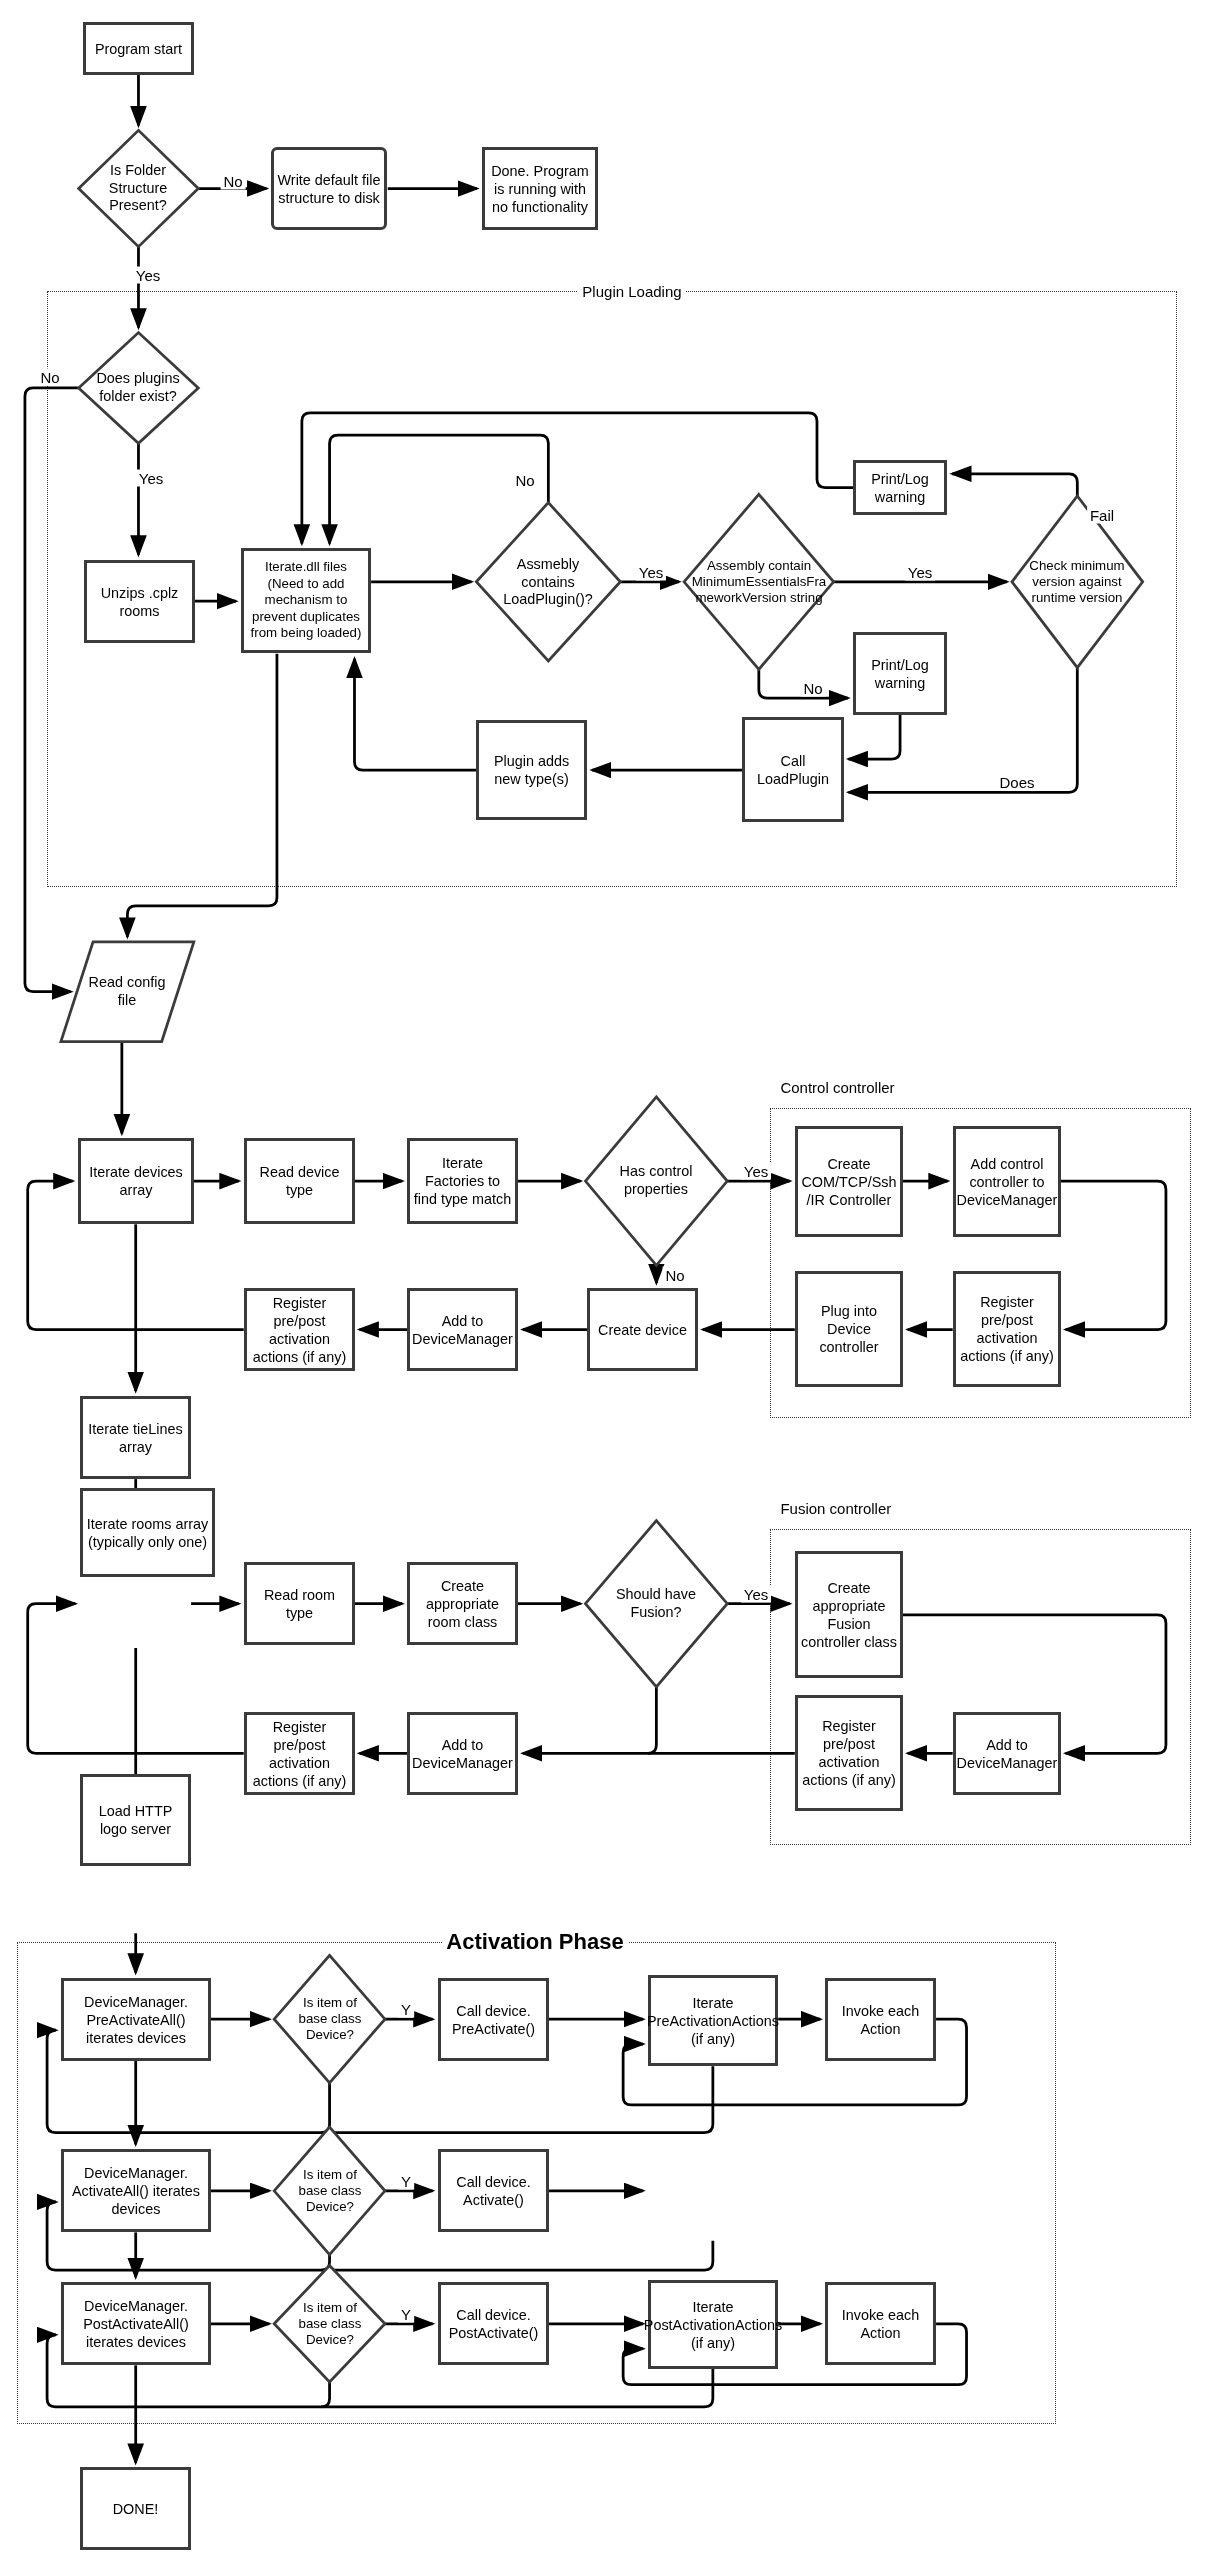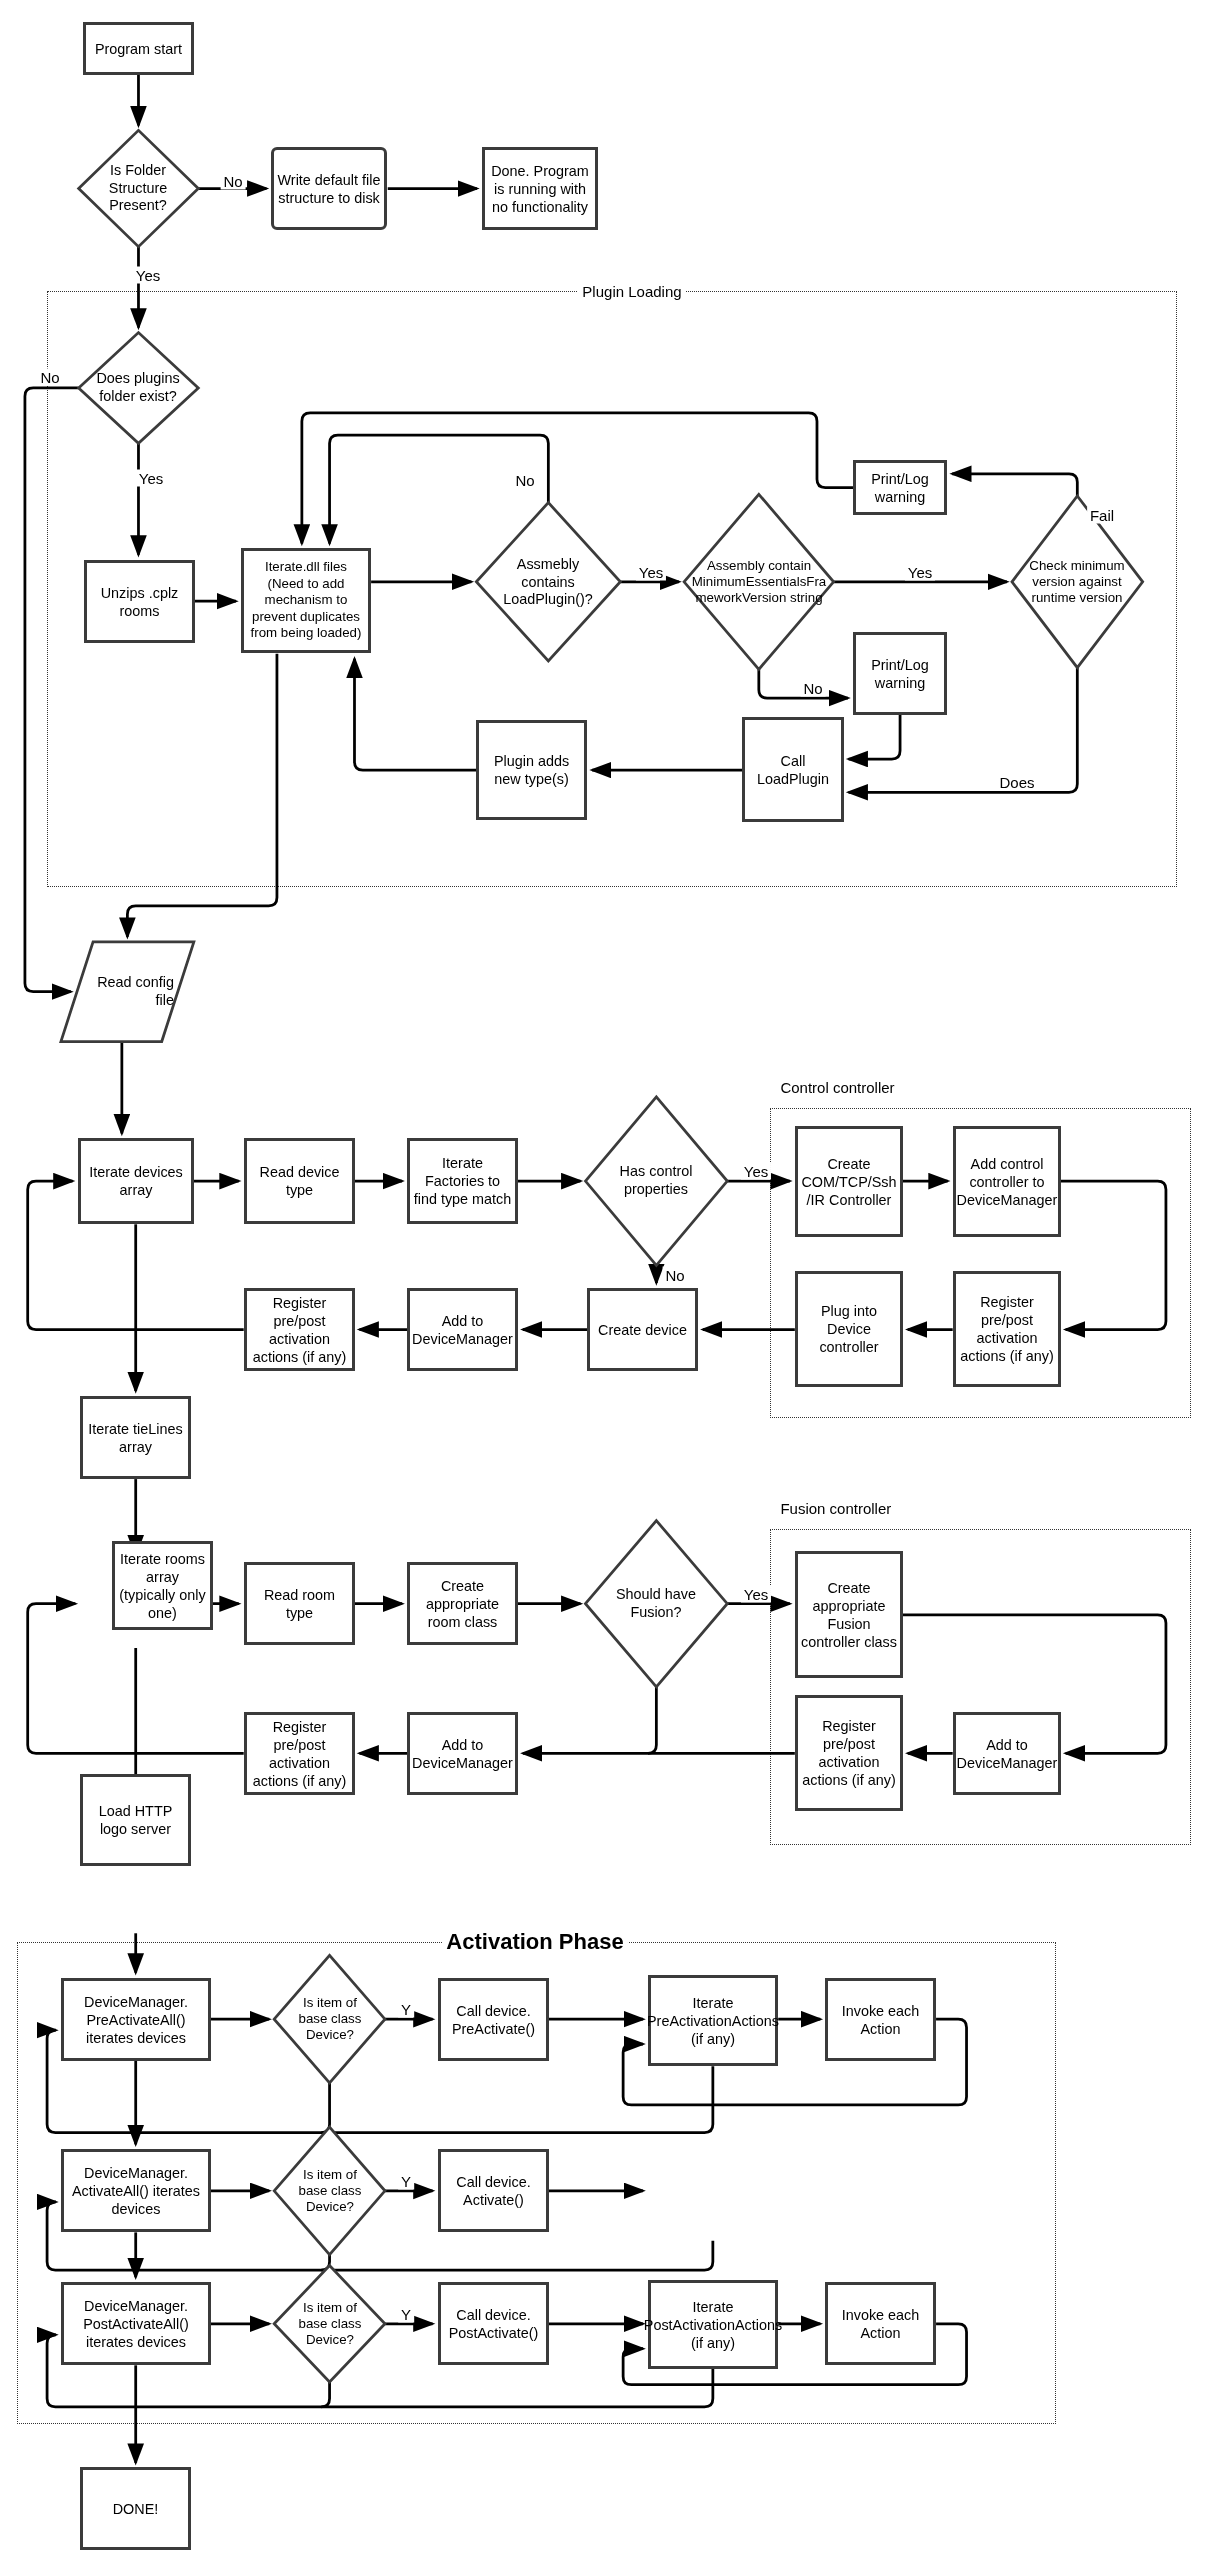--- a/index.html
+++ b/index.html
@@ -145,21 +145,21 @@
   <div class="node" style="left:244px;top:1138px;width:111px;height:86px;">Read device type</div>
   <div class="node" style="left:407px;top:1138px;width:111px;height:86px;">Iterate Factories to find type match</div>
   <div class="node wrap-any" style="left:795px;top:1126px;width:108px;height:111px;">Create COM/TCP/Ssh /IR Controller</div>
   <div class="node" style="left:953px;top:1126px;width:108px;height:111px;">Add control controller to DeviceManager</div>
   <div class="node" style="left:953px;top:1271px;width:108px;height:116px;">Register pre/post activation actions (if any)</div>
   <div class="node" style="left:795px;top:1271px;width:108px;height:116px;">Plug into Device controller</div>
   <div class="node" style="left:587px;top:1288px;width:111px;height:83px;">Create device</div>
   <div class="node" style="left:407px;top:1288px;width:111px;height:83px;">Add to DeviceManager</div>
   <div class="node" style="left:244px;top:1288px;width:111px;height:83px;">Register pre/post activation actions (if any)</div>
   <div class="node" style="left:80px;top:1396px;width:111px;height:83px;">Iterate tieLines array</div>
-  <div class="node" style="left:80px;top:1541px;width:101px;height:89px;margin-left:32px;">Iterate rooms array (typically only one)</div>
+  <div class="node" style="left:80px;top:1488px;width:135px;height:89px;">Iterate rooms array (typically only one)</div>
   <div class="node" style="left:244px;top:1562px;width:111px;height:83px;">Read room type</div>
   <div class="node" style="left:407px;top:1562px;width:111px;height:83px;">Create appropriate room class</div>
   <div class="node" style="left:795px;top:1551px;width:108px;height:127px;">Create appropriate Fusion controller class</div>
   <div class="node" style="left:953px;top:1712px;width:108px;height:83px;">Add to DeviceManager</div>
   <div class="node" style="left:795px;top:1695px;width:108px;height:116px;">Register pre/post activation actions (if any)</div>
   <div class="node" style="left:407px;top:1712px;width:111px;height:83px;">Add to DeviceManager</div>
   <div class="node" style="left:244px;top:1712px;width:111px;height:83px;">Register pre/post activation actions (if any)</div>
   <div class="node" style="left:80px;top:1774px;width:111px;height:92px;">Load HTTP logo server</div>
   <div class="node" style="left:61px;top:1978px;width:150px;height:83px;">DeviceManager. PreActivateAll() iterates devices</div>
   <div class="node" style="left:438px;top:1978px;width:111px;height:83px;">Call device. PreActivate()</div>
@@ -171,21 +171,21 @@
   <div class="node" style="left:438px;top:2282px;width:111px;height:83px;">Call device. PostActivate()</div>
   <div class="node" style="left:648px;top:2280px;width:130px;height:89px;">Iterate PostActivationActions (if any)</div>
   <div class="node" style="left:825px;top:2282px;width:111px;height:83px;">Invoke each Action</div>
   <div class="node" style="left:80px;top:2467px;width:111px;height:83px;">DONE!</div>
 
   <div class="shape-label" style="left:138px;top:188px;width:83px;">Is Folder Structure Present?</div>
   <div class="shape-label" style="left:138px;top:388px;width:100px;">Does plugins folder exist?</div>
   <div class="shape-label" style="left:548px;top:582px;width:105px;">Assmebly contains LoadPlugin()?</div>
   <div class="shape-label wrap-any" style="left:759px;top:582px;width:136px;font-size:13.3px;">Assembly contain MinimumEssentialsFrameworkVersion string</div>
   <div class="shape-label" style="left:1077px;top:582px;width:114px;font-size:13.3px;">Check minimum version against runtime version</div>
-  <div class="shape-label" style="left:127px;top:992px;width:94px;text-align:right;">Read config file</div>
+  <div class="shape-label" style="left:127px;top:992px;width:94px;">Read config file</div>
   <div class="shape-label" style="left:656px;top:1181px;width:94px;">Has control properties</div>
   <div class="shape-label" style="left:656px;top:1604px;width:94px;">Should have Fusion?</div>
   <div class="shape-label" style="left:330px;top:2019px;width:80px;font-size:13.3px;">Is item of base class Device?</div>
   <div class="shape-label" style="left:330px;top:2191px;width:80px;font-size:13.3px;">Is item of base class Device?</div>
   <div class="shape-label" style="left:330px;top:2324px;width:80px;font-size:13.3px;">Is item of base class Device?</div>
 
   <span class="edge-label" style="left:233px;top:181px;">No</span>
   <span class="edge-label" style="left:148px;top:275px;">Yes</span>
   <span class="edge-label" style="left:50px;top:377px;">No</span>
   <span class="edge-label" style="left:151px;top:478px;">Yes</span>

